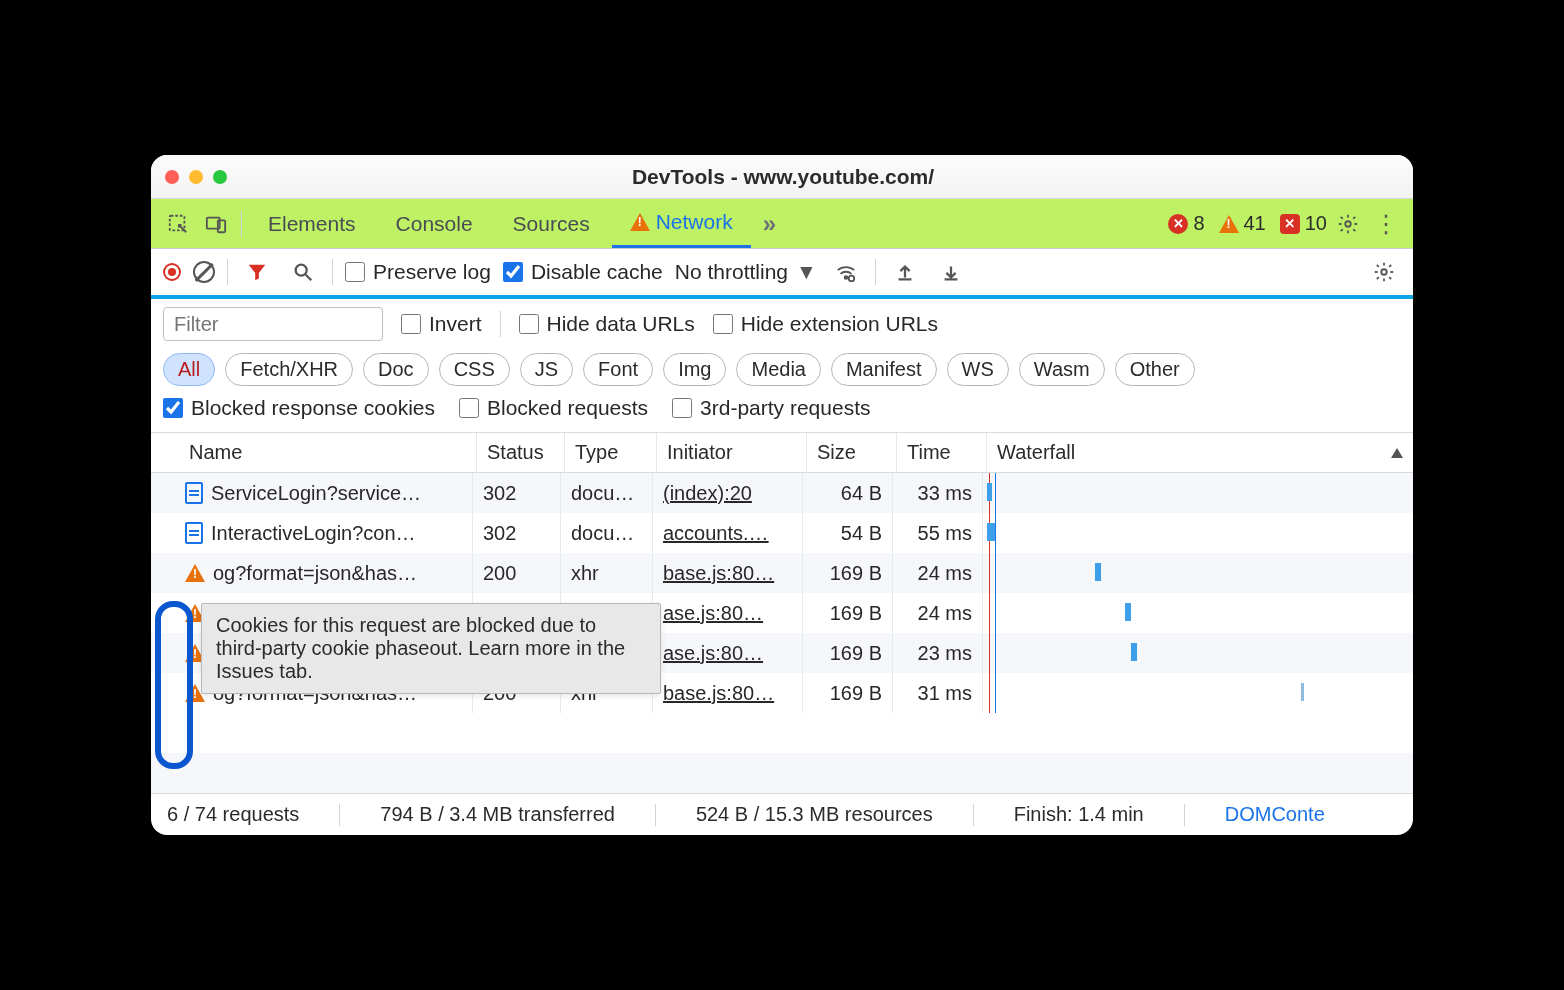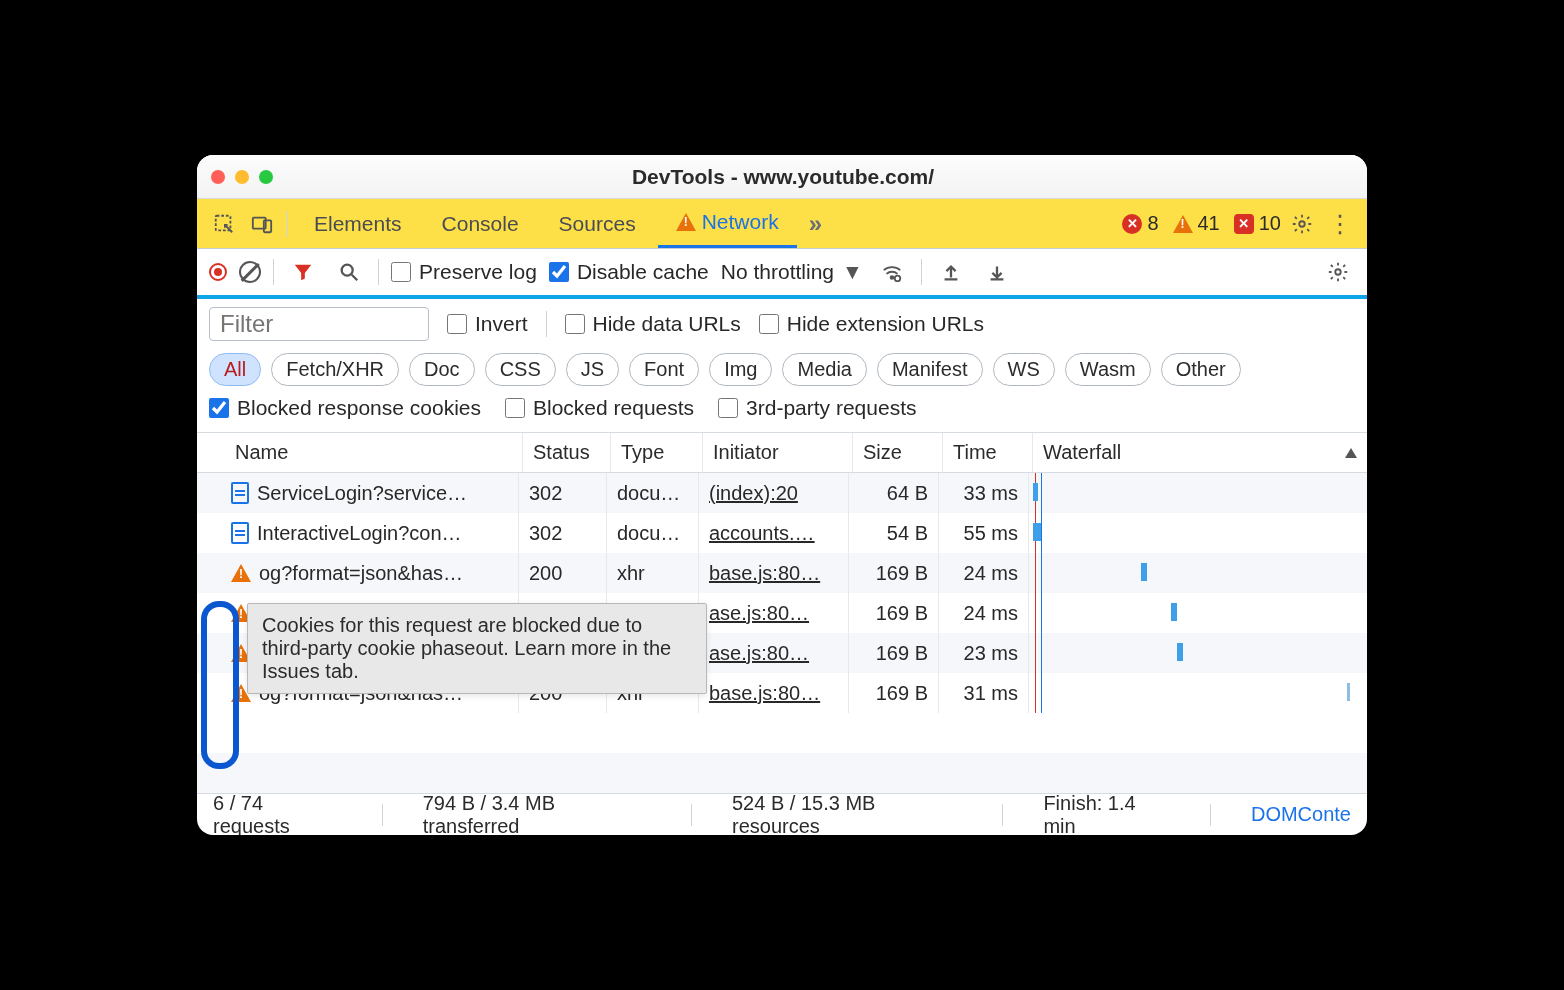--- a/index.html
+++ b/index.html
@@ -7,21 +7,21 @@
     background: #000;
     font-family: -apple-system, BlinkMacSystemFont, "Segoe UI", Helvetica, Arial, sans-serif;
     width: 1564px;
     height: 990px;
     display: flex;
     align-items: center;
     justify-content: center;
     font-size: 21px;
   }
   .window {
-    width: 1170px;
+    width: 1262px;
     background: #fff;
     border-radius: 16px;
     overflow: hidden;
     box-shadow: 0 10px 40px rgba(0,0,0,0.4);
     position: relative;
   }
   
   .titlebar {
     height: 44px;
     background: linear-gradient(#fcfcfc,#f3f3f3);
@@ -32,21 +32,21 @@
   }
   .traffic { display:flex; gap:10px; align-items:center; }
   .dot { width:14px; height:14px; border-radius:50%; }
   .dot.red { background:#ff5f57; }
   .dot.yellow { background:#febc2e; }
   .dot.green { background:#28c840; }
   .title { flex:1; text-align:center; font-weight:600; color:#2b2b2b; font-size:21px; }
   
   .tabstrip {
     display:flex; align-items:center; height:50px;
-    background:#fde047; border-bottom:1px solid #c4ccd6;
+    background:#bef264; border-bottom:1px solid #c4ccd6;
     padding:0 10px; gap:4px;
   }
   .icon-btn {
     display:flex; align-items:center; justify-content:center;
     width:34px; height:34px; color:#4a4f57; cursor:pointer;
   }
   .icon-btn svg { width:22px; height:22px; }
   .tab-item {
     padding:0 18px; height:100%; display:flex; align-items:center;
     color:#494c53; font-size:21px; cursor:pointer; gap:6px;
@@ -76,21 +76,21 @@
   .vdiv { width:1px; height:26px; background:#cfd4db; }
   .funnel { color:#d93025; }
   .chk { display:flex; align-items:center; gap:8px; font-size:21px; color:#282828; }
   .chk input[type="checkbox"] { width:20px; height:20px; accent-color:#1a73e8; }
   .throttling { display:flex; align-items:center; gap:8px; color:#282828; }
   .dd { color:#555; }
   
   .filterrow { display:flex; align-items:center; gap:18px; padding:8px 12px; }
   .filter-input {
     width:220px; height:34px; border:1px solid #b9c0c9; border-radius:4px;
-    padding:0 10px; font-size:24px; color:#666;
+    padding:0 10px; font-size:20px; color:#666;
   }
   
   .chips { display:flex; gap:10px; padding:4px 12px 10px 12px; flex-wrap:wrap; }
   .chip {
     padding:4px 14px; border:1px solid #b0b7c0; border-radius:18px;
     font-size:20px; color:#2b2b2b; cursor:pointer; background:#fff;
   }
   .chip.active { background:#cfe3ff; border-color:#8fb9f5; color:#b91c1c; }
   
   .filters2 { display:flex; gap:24px; padding:0 12px 12px 12px; align-items:center; border-bottom:1px solid #d6dbe2;}

